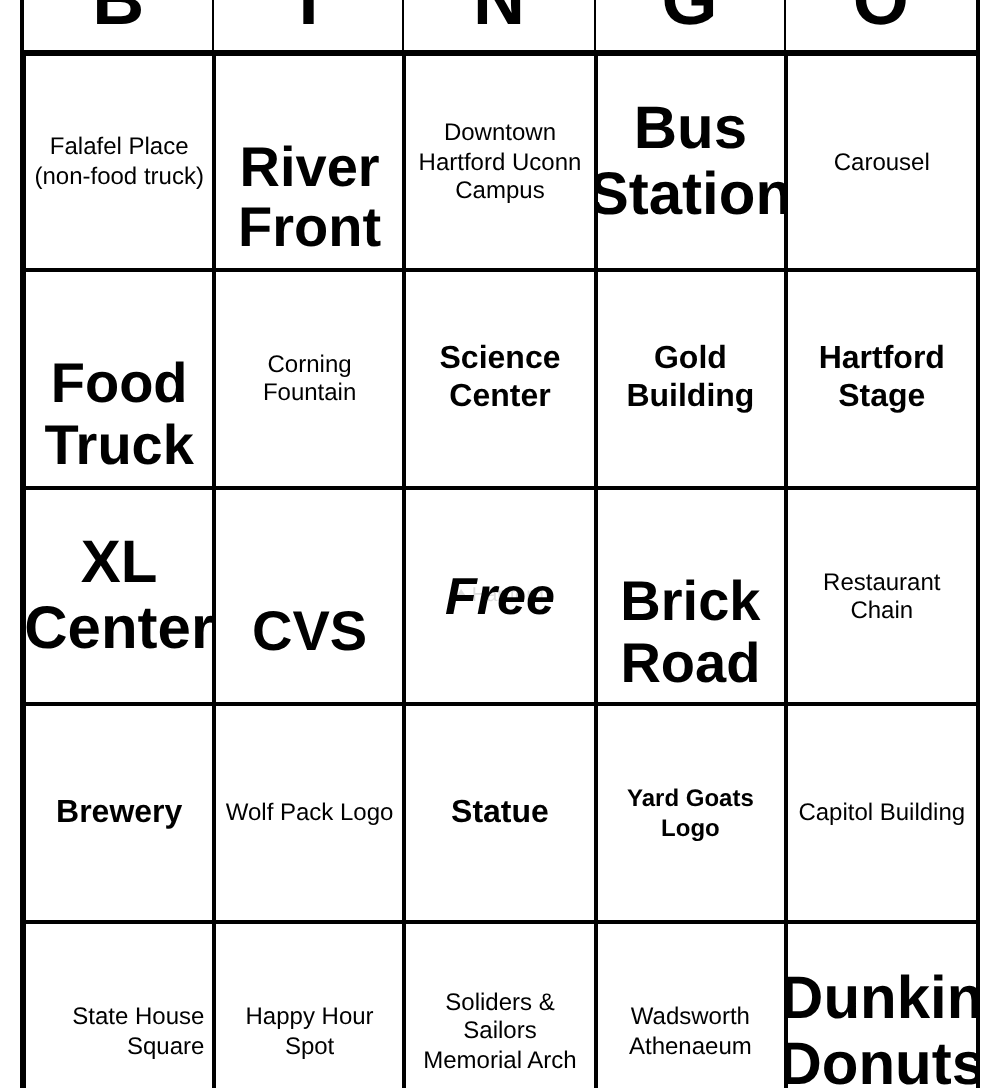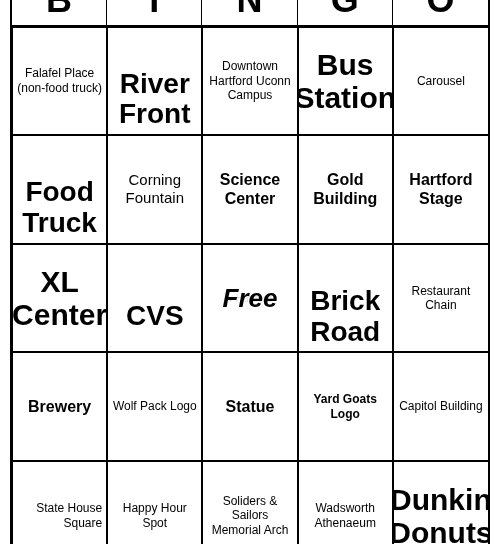--- a/index.html
+++ b/index.html
@@ -122,21 +122,21 @@
       <div class="bingo-cell">
         <span class="cell-text large">Bus Station</span>
       </div>
       <div class="bingo-cell">
         <span class="cell-text" style="font-size: 12px;">Carousel</span>
       </div>
       <div class="bingo-cell">
         <span class="cell-text xlarge">Food Truck</span>
       </div>
       <div class="bingo-cell">
-        <span class="cell-text" style="font-size: 15px;">Corning Fountain</span>
+        <span class="cell-text" style="font-size: 12px;">Corning Fountain</span>
       </div>
       <div class="bingo-cell">
         <span class="cell-text medium">Science Center</span>
       </div>
       <div class="bingo-cell">
         <span class="cell-text medium">Gold Building</span>
       </div>
       <div class="bingo-cell">
         <span class="cell-text medium">Hartford Stage</span>
       </div>

